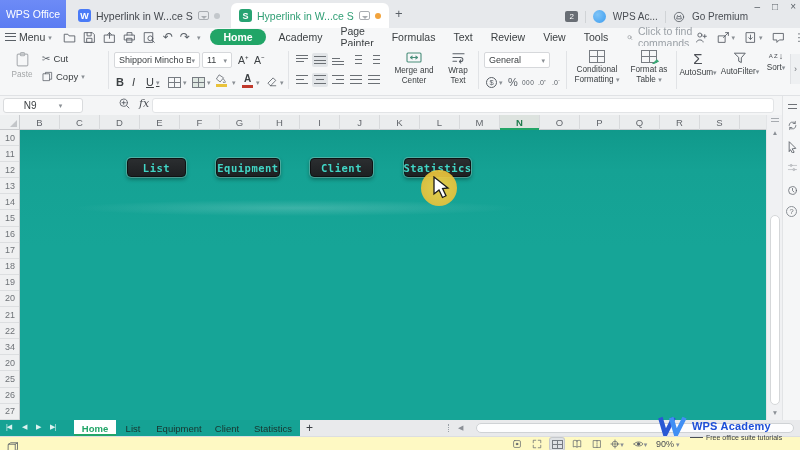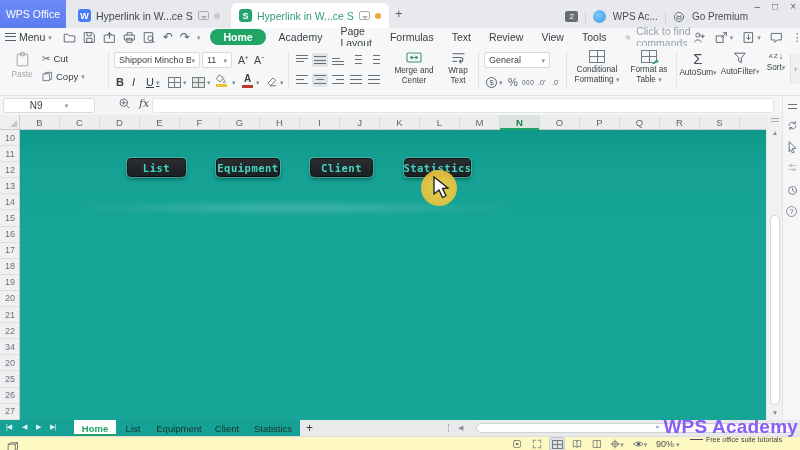--- a/index.html
+++ b/index.html
@@ -54,21 +54,21 @@
   .l3.vbot{background-size:8px 1.4px,12px 1.4px,12px 1.4px;background-position:0 3px,0 6px,0 9px;}
   .l3.ind1{background-size:7px 1.4px,7px 1.4px,7px 1.4px;background-position:5px 0,5px 4px,5px 8px;}
   .l3.left{background-size:12px 1.4px,8px 1.4px,12px 1.4px;background-position:0 0,0 4px,0 8px;}
   .l3.center{background-size:12px 1.4px,8px 1.4px,12px 1.4px;background-position:0 0,2px 4px,0 8px;}
   .l3.right{background-size:12px 1.4px,8px 1.4px,12px 1.4px;background-position:0 0,4px 4px,0 8px;}
   .l3.just{background-size:12px 1.4px,12px 1.4px,12px 1.4px;background-position:0 0,0 4px,0 8px;}
   .alico{position:absolute;width:16px;height:14px;display:flex;align-items:center;justify-content:center;border-radius:2px;}
   .alico.on{background:#e2e5e8;}
   
   #formulabar{position:absolute;left:0;top:96px;width:800px;height:19px;background:#f4f5f6;display:flex;align-items:center;}
-  #namebox{position:absolute;left:3px;top:2px;width:92px;height:15px;background:#fff;border:1px solid #d9dbdd;border-radius:3px;display:flex;align-items:center;justify-content:center;gap:22px;font-size:10px;color:#3c4043;}
+  #namebox{position:absolute;left:3px;top:2px;width:80px;height:15px;background:#fff;border:1px solid #d9dbdd;border-radius:3px;display:flex;align-items:center;justify-content:center;gap:22px;font-size:10px;color:#3c4043;}
   #fxwrap{position:absolute;left:118px;top:1px;display:flex;align-items:center;gap:8px;}
   #fx{font-family:"DejaVu Serif",serif;font-style:italic;font-size:11px;color:#4a4e54;}
   #finput{position:absolute;left:152px;top:2px;width:622px;height:15px;background:#fff;border:1px solid #e2e4e6;border-radius:3px;font-size:10px;padding:0 4px;outline:none;}
   
   #sheet{position:absolute;left:0;top:115px;width:800px;height:305px;}
   #corner{position:absolute;left:0;top:0;width:20px;height:15px;background:#eef0f1;border-right:1px solid #c9cbce;border-bottom:1px solid #c9cbce;}
   #corner::after{content:"";position:absolute;right:2px;bottom:2px;border-style:solid;border-width:0 0 7px 7px;border-color:transparent transparent #c3c6c9 transparent;}
   #colheads{position:absolute;left:20px;top:0;width:746px;height:15px;background:#ebedee;display:flex;border-bottom:1px solid #c9cbce;}
   .col{width:40px;height:15px;font-size:9.5px;color:#63676c;display:flex;align-items:center;justify-content:center;border-right:1px solid #d8dadc;}
   .col.sel{background:#dde3df;color:#1e7a4b;font-weight:bold;box-shadow:inset 0 -2px 0 #21a567;}
@@ -100,21 +100,21 @@
   
   #statusbar{position:absolute;left:0;top:436px;width:800px;height:14px;background:#fef9c3;border-top:1px solid #dcdee1;}
   #status-left{position:absolute;left:7px;top:1px;}
   #status-right{position:absolute;left:510px;top:0;height:14px;display:flex;align-items:center;gap:6px;color:#4a4e54;}
   .sico{width:14px;height:12px;display:flex;align-items:center;justify-content:center;border-radius:2px;}
   .sico.on{background:#dfe2e5;box-shadow:0 0 0 1px #c6c9cd;}
   #zoomlvl{font-size:9px;display:flex;align-items:center;gap:2px;}
   
   #watermark{position:absolute;right:2px;bottom:0;width:142px;height:34px;z-index:60;}
   #wm-top{display:flex;align-items:center;gap:4px;}
-  #wm-title{font-size:19px;font-weight:bold;color:#8b5cf6;letter-spacing:0.2px;white-space:nowrap;}
+  #wm-title{font-size:11px;font-weight:bold;color:#1d4ed8;letter-spacing:0.2px;white-space:nowrap;}
   #wm-sub{display:flex;align-items:center;gap:3px;margin-left:34px;margin-top:-2px;}
   #wm-line{width:13px;height:1px;background:#4a4e54;}
   #wm-subtext{font-size:7px;color:#3c4043;white-space:nowrap;}
 </style>
 </head>
 <body>
 
 <div id="app">
 
   <div id="titlebar">
@@ -179,21 +179,21 @@
           <rect x="2" y="2" width="10" height="12"></rect>
           <circle cx="9" cy="9" r="3"></circle>
           <path d="M11.2 11.2L14 14"></path>
         </svg>
       <span style="font-size:12px;color:#5a6067">↶</span>
       <span style="font-size:12px;color:#5a6067">↷</span>
       <span class="caret">▾</span>
     </div>
     <div class="rtab active">Home</div>
     <div class="rtab">Academy</div>
-    <div class="rtab">Page Layout</div>
+    <div class="rtab">Page Painter</div>
     <div class="rtab">Formulas</div>
     <div class="rtab">Text</div>
     <div class="rtab">Review</div>
     <div class="rtab">View</div>
     <div class="rtab">Tools</div>
     <div id="cmdsearch">
       <svg class="sv" width="11" height="11" viewBox="0 0 16 16">
           <circle cx="7" cy="7" r="4.5"></circle>
           <path d="M10.5 10.5L14 14"></path>
         </svg>

